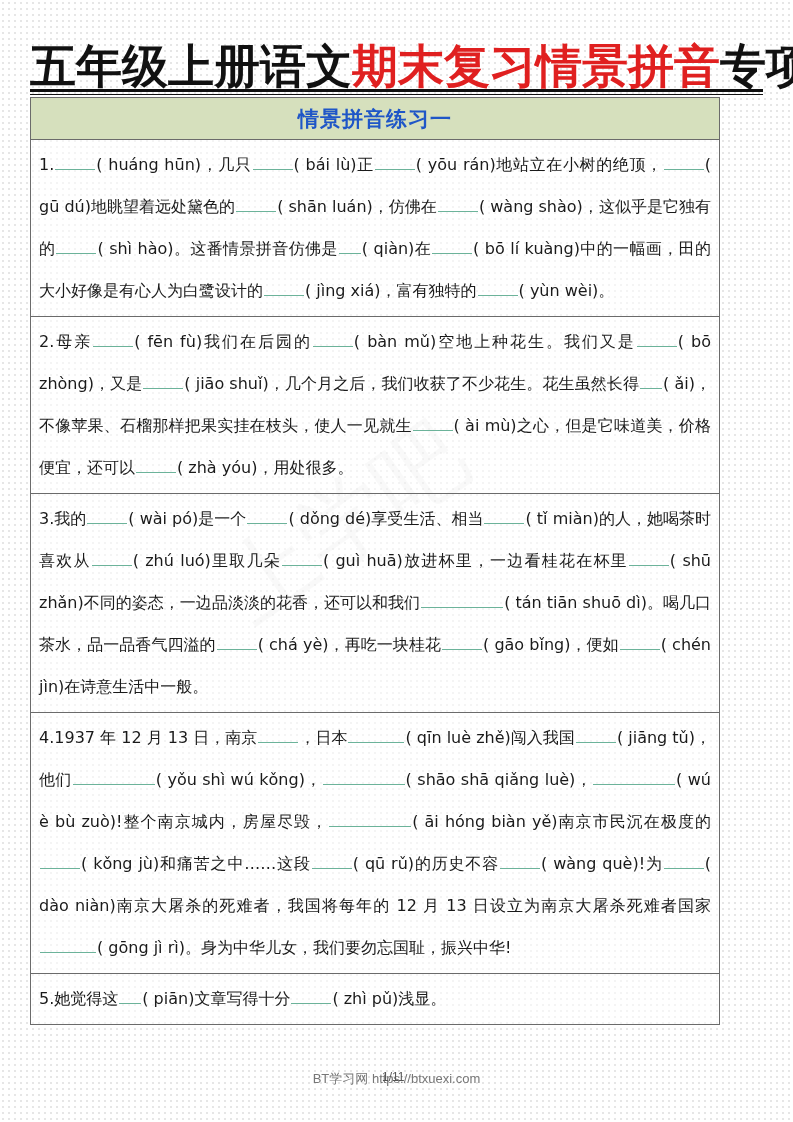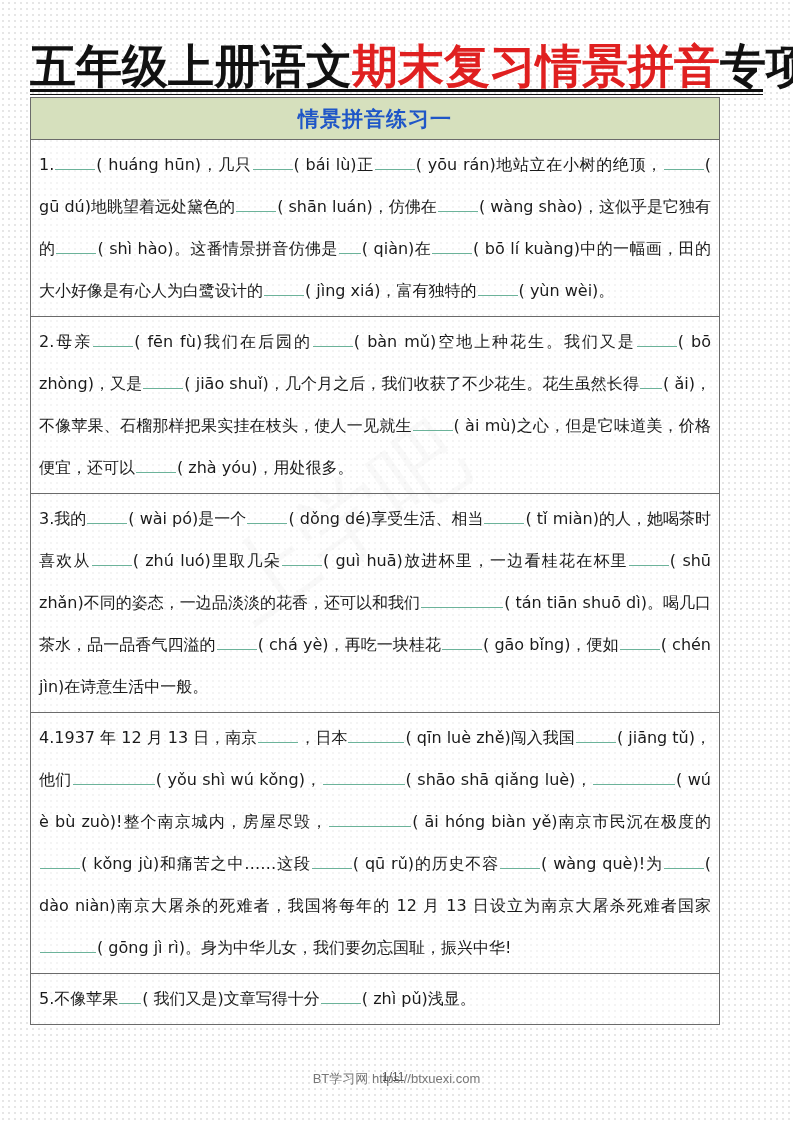--- a/index.html
+++ b/index.html
@@ -85,20 +85,20 @@
 
 <div class="sheet">
   <div class="sheet-header">
     <span>情景拼音练习一</span>
   </div>
   <div id="questions">
       <div class="q"><span>1.</span><span class="blank b4"></span><span class="py">( huáng  hūn)，几只</span><span class="blank b4"></span><span class="py">( bái lù)正</span><span class="blank b4"></span><span class="py">( yōu rán)地站立在小树的绝顶，</span><span class="blank b4"></span><span class="py">(  gū  dú)地眺望着远处黛色的</span><span class="blank b4"></span><span class="py">( shān luán)，仿佛在</span><span class="blank b4"></span><span class="py">( wàng shào)，这似乎是它独有的</span><span class="blank b4"></span><span class="py">( shì hào)。这番情景拼音仿佛是</span><span class="blank b2"></span><span class="py">( qiàn)在</span><span class="blank b4"></span><span class="py">( bō  lí kuàng)中的一幅画，田的大小好像是有心人为白鹭设计的</span><span class="blank b4"></span><span class="py">( jìng  xiá)，富有独特的</span><span class="blank b4"></span><span class="py">( yùn wèi)。</span></div>
       <div class="q"><span>2.</span><span class="py">母亲</span><span class="blank b4"></span><span class="py">( fēn fù)我们在后园的</span><span class="blank b4"></span><span class="py">( bàn mǔ)空地上种花生。我们又是</span><span class="blank b4"></span><span class="py">( bō  zhòng)，又是</span><span class="blank b4"></span><span class="py">( jiāo shuǐ)，几个月之后，我们收获了不少花生。花生虽然长得</span><span class="blank b2"></span><span class="py">( ǎi)，不像苹果、石榴那样把果实挂在枝头，使人一见就生</span><span class="blank b4"></span><span class="py">( ài mù)之心，但是它味道美，价格便宜，还可以</span><span class="blank b4"></span><span class="py">( zhà yóu)，用处很多。</span></div>
       <div class="q"><span>3.</span><span class="py">我的</span><span class="blank b4"></span><span class="py">( wài pó)是一个</span><span class="blank b4"></span><span class="py">( dǒng  dé)享受生活、相当</span><span class="blank b4"></span><span class="py">( tǐ miàn)的人，她喝茶时喜欢从</span><span class="blank b4"></span><span class="py">( zhú luó)里取几朵</span><span class="blank b4"></span><span class="py">(  guì huā)放进杯里，一边看桂花在杯里</span><span class="blank b4"></span><span class="py">( shū  zhǎn)不同的姿态，一边品淡淡的花香，还可以和我们</span><span class="blank b8"></span><span class="py">( tán tiān shuō  dì)。喝几口茶水，品一品香气四溢的</span><span class="blank b4"></span><span class="py">( chá yè)，再吃一块桂花</span><span class="blank b4"></span><span class="py">(  gāo bǐng)，便如</span><span class="blank b4"></span><span class="py">( chén jìn)在诗意生活中一般。</span></div>
       <div class="q"><span>4.</span><span class="py">1937 年 12 月 13 日，南京</span><span class="blank b4"></span><span class="py">，日本</span><span class="blank b6"></span><span class="py">( qīn luè zhě)闯入我国</span><span class="blank b4"></span><span class="py">( jiāng  tǔ)，他们</span><span class="blank b8"></span><span class="py">( yǒu shì wú kǒng)，</span><span class="blank b8"></span><span class="py">( shāo shā  qiǎng  luè)，</span><span class="blank b8"></span><span class="py">( wú è bù zuò)!整个南京城内，房屋尽毁，</span><span class="blank b8"></span><span class="py">(  āi hóng  biàn yě)南京市民沉在极度的</span><span class="blank b4"></span><span class="py">( kǒng  jù)和痛苦之中……这段</span><span class="blank b4"></span><span class="py">( qū  rǔ)的历史不容</span><span class="blank b4"></span><span class="py">( wàng  què)!为</span><span class="blank b4"></span><span class="py">( dào niàn)南京大屠杀的死难者，我国将每年的 12 月 13 日设立为南京大屠杀死难者国家</span><span class="blank b6"></span><span class="py">(  gōng  jì rì)。身为中华儿女，我们要勿忘国耻，振兴中华!</span></div>
-      <div class="q"><span>5.</span><span class="py">不像苹果</span><span class="blank b2"></span><span class="py">( 我们又是)文章写得十分</span><span class="blank b4"></span><span class="py">( zhì pǔ)浅显。</span></div>
+      <div class="q"><span>5.</span><span class="py">她觉得这</span><span class="blank b2"></span><span class="py">( piān)文章写得十分</span><span class="blank b4"></span><span class="py">( zhì pǔ)浅显。</span></div>
     </div>
 </div>
 
 <div class="footer">
   <span>BT学习网 https://btxuexi.com</span>
   <span class="page">1/11</span>
 </div>
 
 </body></html>

